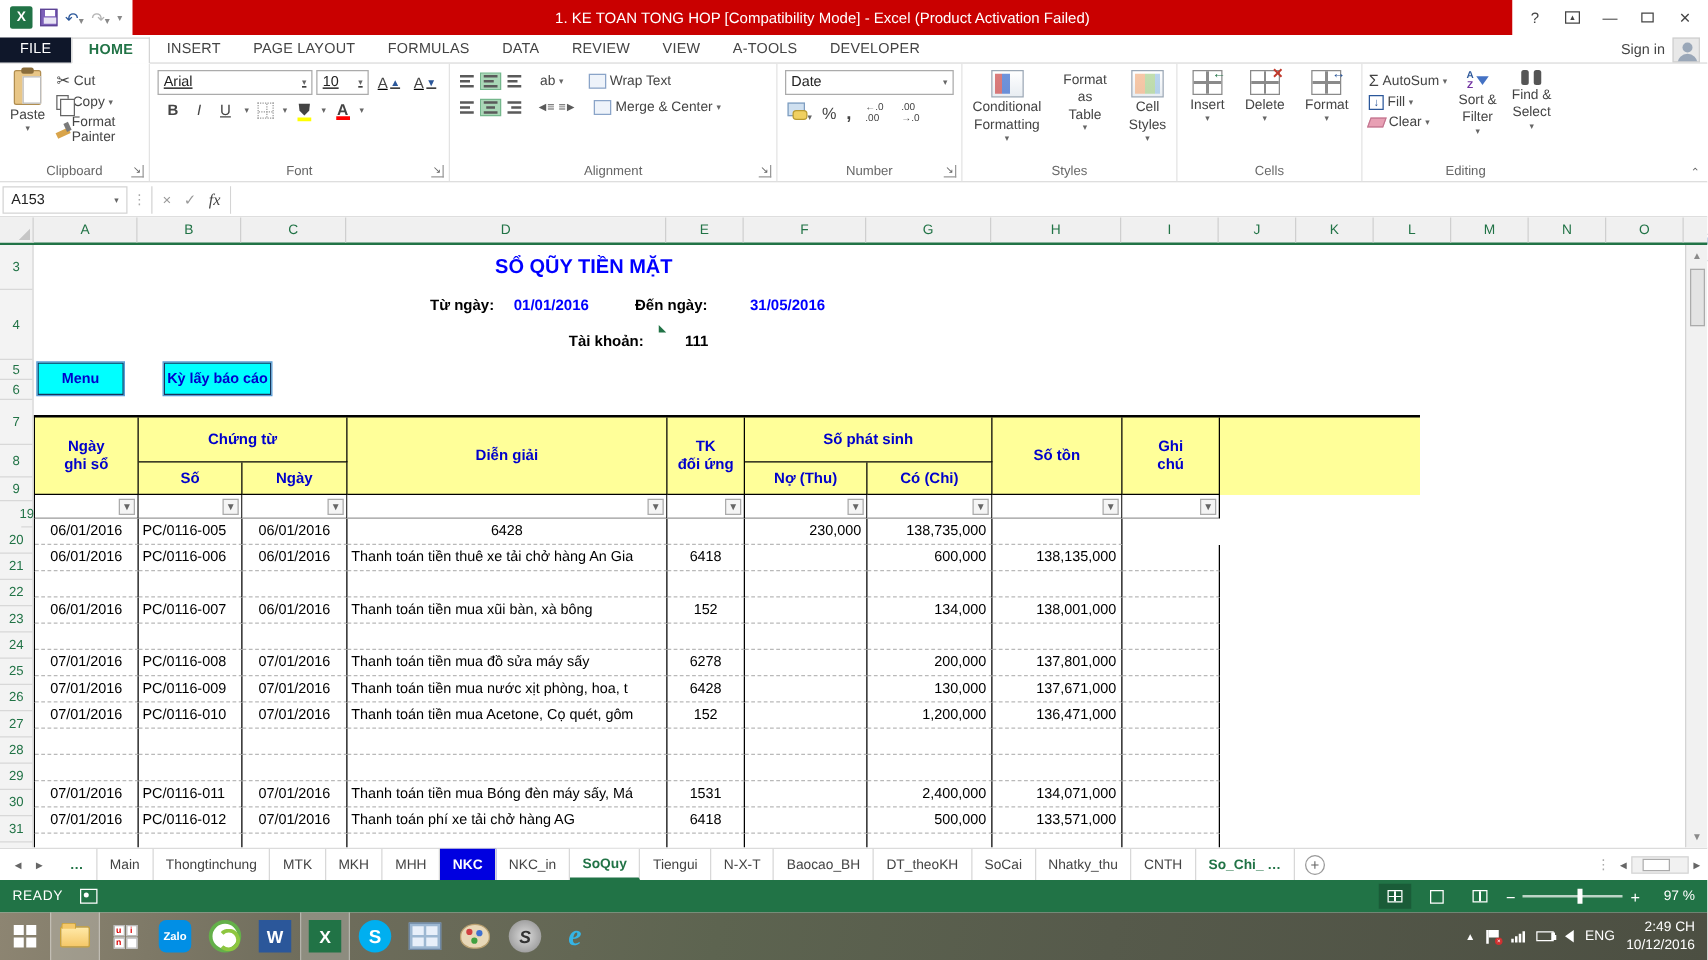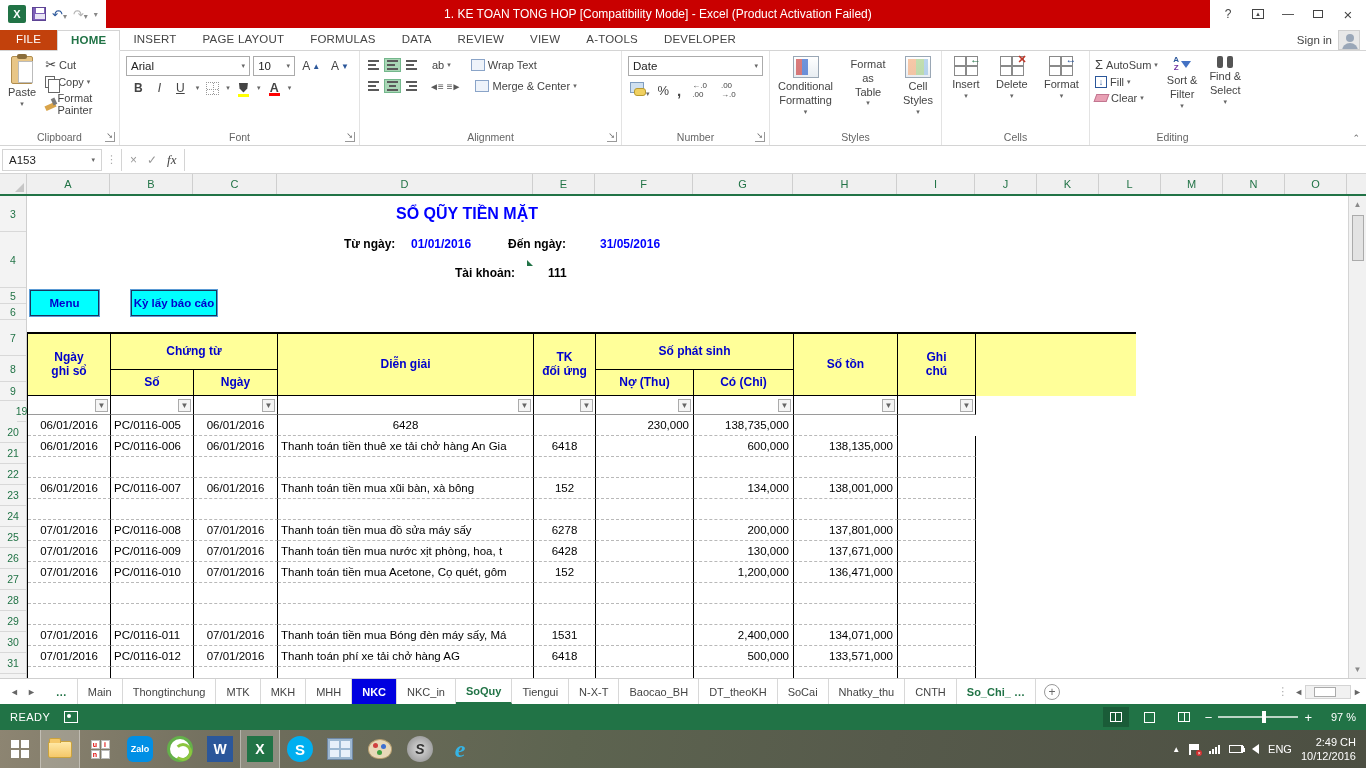--- a/index.html
+++ b/index.html
@@ -20,21 +20,21 @@
   .titleband { flex:1; background:#c90000; color:#fff; display:flex; align-items:center; justify-content:center; font-size:12px; }
   .winctl { display:flex; align-items:center; gap:2px; padding:0 4px; background:#fff; }
   .wbtn { width:28px; height:22px; display:flex; align-items:center; justify-content:center; color:#444; font-size:12px; }
   .ic-restore { width:10px; height:8px; border:1px solid #444; position:relative; background:#fff; }
   .ic-restore::before { content:""; position:absolute; top:-4px; left:2px; width:10px; height:8px; border:1px solid #444; background:#fff; z-index:-1; }
   .ic-ribopt { width:12px; height:10px; border:1px solid #444; display:flex; align-items:flex-start; justify-content:center; font-size:7px; color:#444; }
 
   
   .tabrow { height:23px; background:#fff; display:flex; align-items:flex-end; border-bottom:1px solid #d4d4d4; }
   .rtab { padding:3px 13px 4px; font-size:11.5px; color:#444; letter-spacing:.2px; }
-  .rtab.file { background:#c2410c; color:#fff; padding:3px 16px 4px; }
+  .rtab.file { background:#0f172a; color:#fff; padding:3px 16px 4px; }
   .rtab.active { background:#fff; color:#217346; border:1px solid #d4d4d4; border-bottom:1px solid #fff; margin-bottom:-1px; font-weight:bold; }
   .signin { margin-left:auto; display:flex; align-items:center; gap:6px; padding-right:6px; color:#444; font-size:11.5px; }
   .avatar { width:22px; height:20px; background:#e8e8e8; border:1px solid #cfcfcf; position:relative; overflow:hidden; }
   .avatar::before { content:""; position:absolute; top:3px; left:7px; width:8px; height:8px; border-radius:50%; background:#9aa7b8; }
   .avatar::after { content:""; position:absolute; top:12px; left:3px; width:16px; height:10px; border-radius:8px 8px 0 0; background:#9aa7b8; }
 
   
   .ribbon { height:95px; background:#fff; border-bottom:1px solid #d4d4d4; display:flex; }
   .rgroup { display:flex; flex-direction:column; border-right:1px solid #e3e3e3; padding:2px 2px 0; position:relative; }
   .rg-body { flex:1; display:flex; align-items:flex-start; }
@@ -289,21 +289,21 @@
       </div>
     </div>
     <div class="rg-label">
         <span>Clipboard</span>
         <span class="launcher">↘</span>
       </div>
   </div>
 
   <div class="rgroup" style="width:240px">
     <div class="rg-body" style="flex-direction:column; gap:4px; align-items:stretch; padding:3px 4px 0;">
-      <div style="display:flex; gap:3px; align-items:center;">
+      <div style="display:flex; gap:3px; align-items:center;text-decoration:underline;">
         <div class="combo" style="flex:1;">
             <span>Arial</span>
             <span class="caret">▾</span>
           </div>
         <div class="combo" style="width:42px;">
             <span>10</span>
             <span class="caret">▾</span>
           </div>
         <span class="fbtn2">A<span style="font-size:8px;color:#2b579a;">▲</span></span>
         <span class="fbtn2">A<span style="font-size:8px;color:#2b579a;">▼</span></span>

